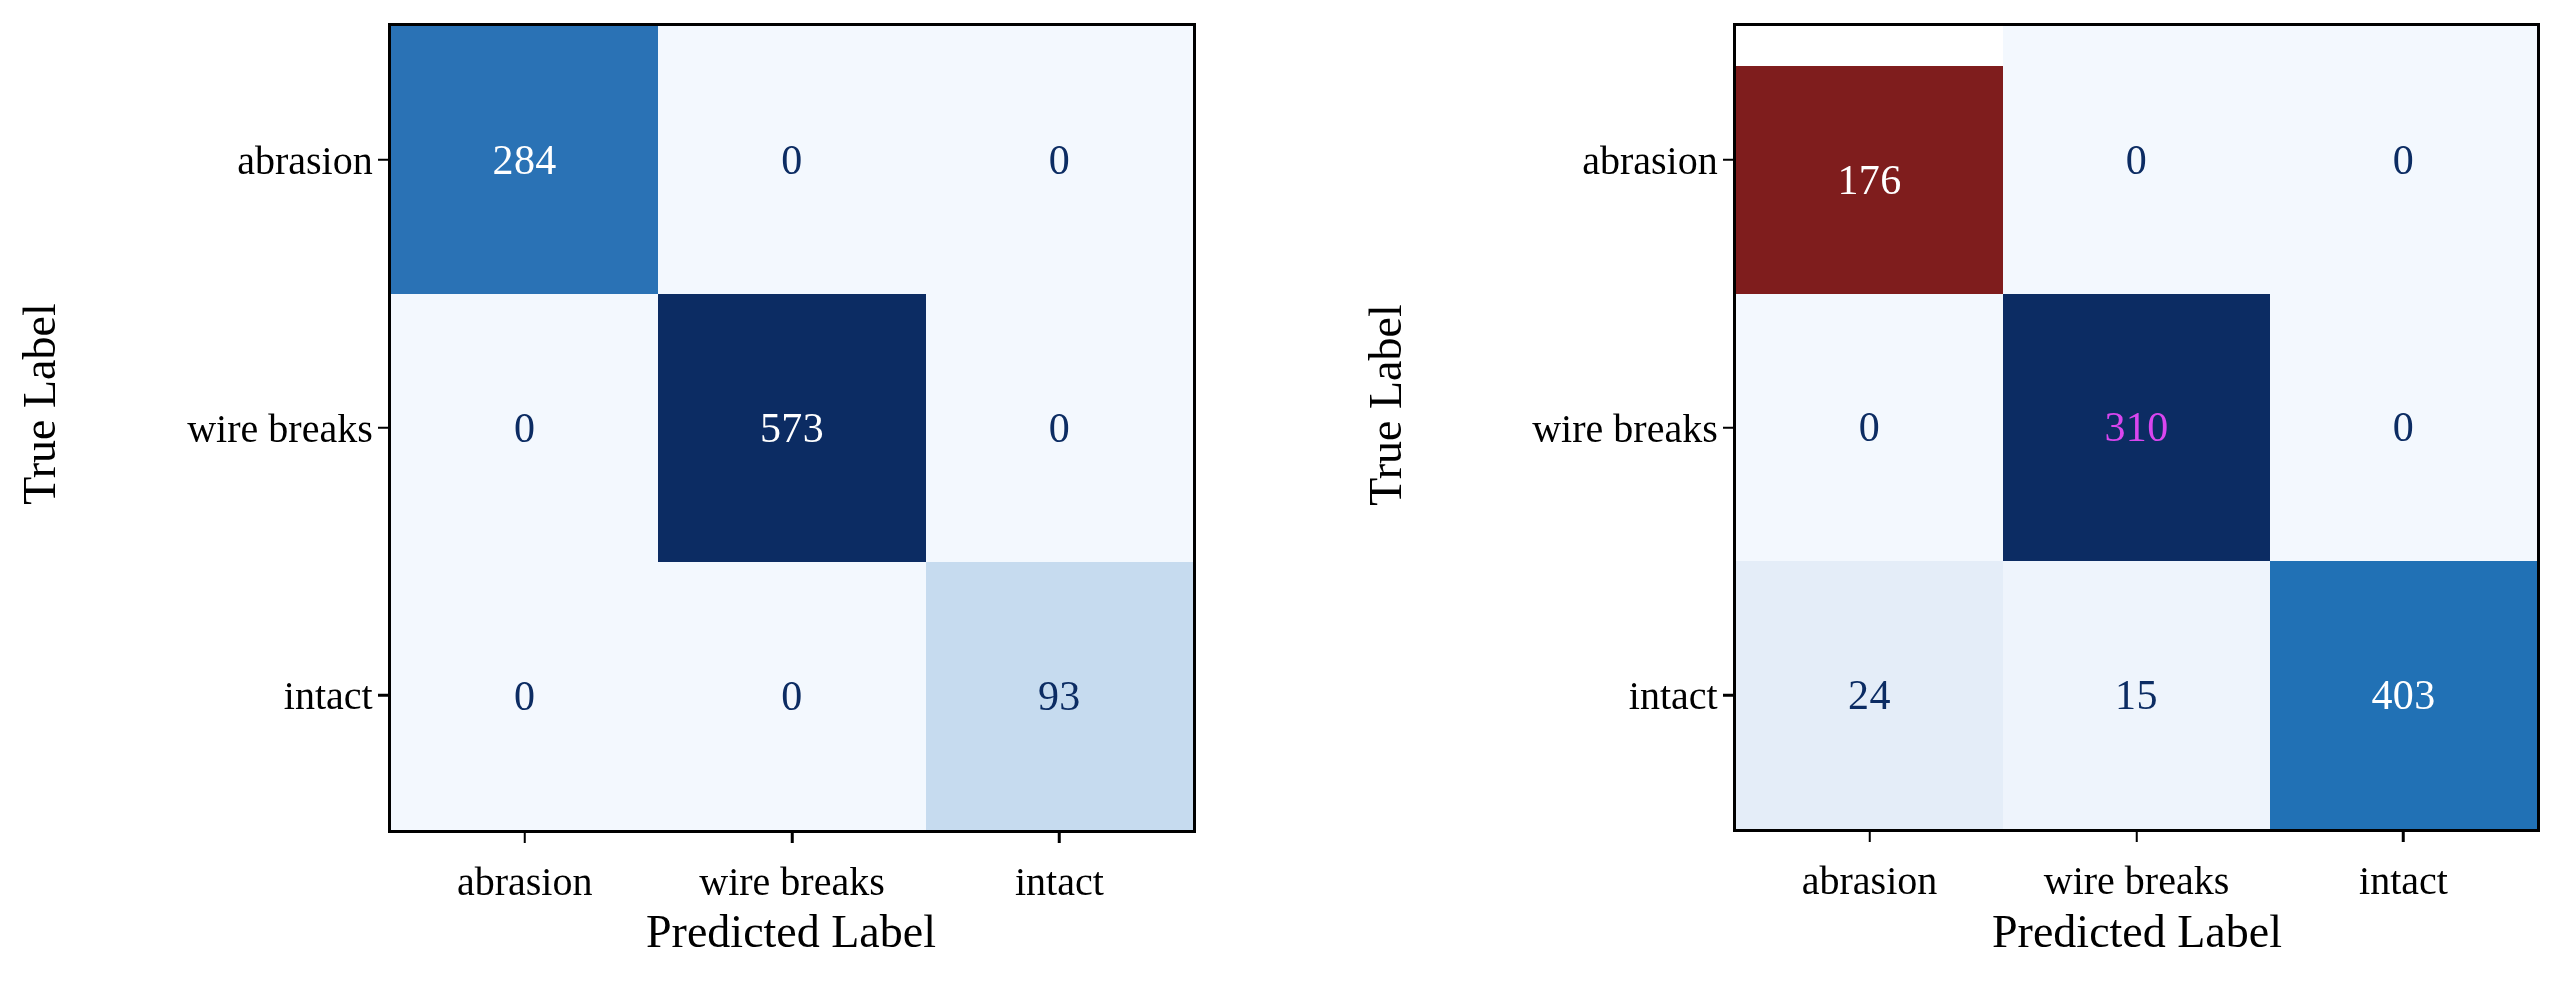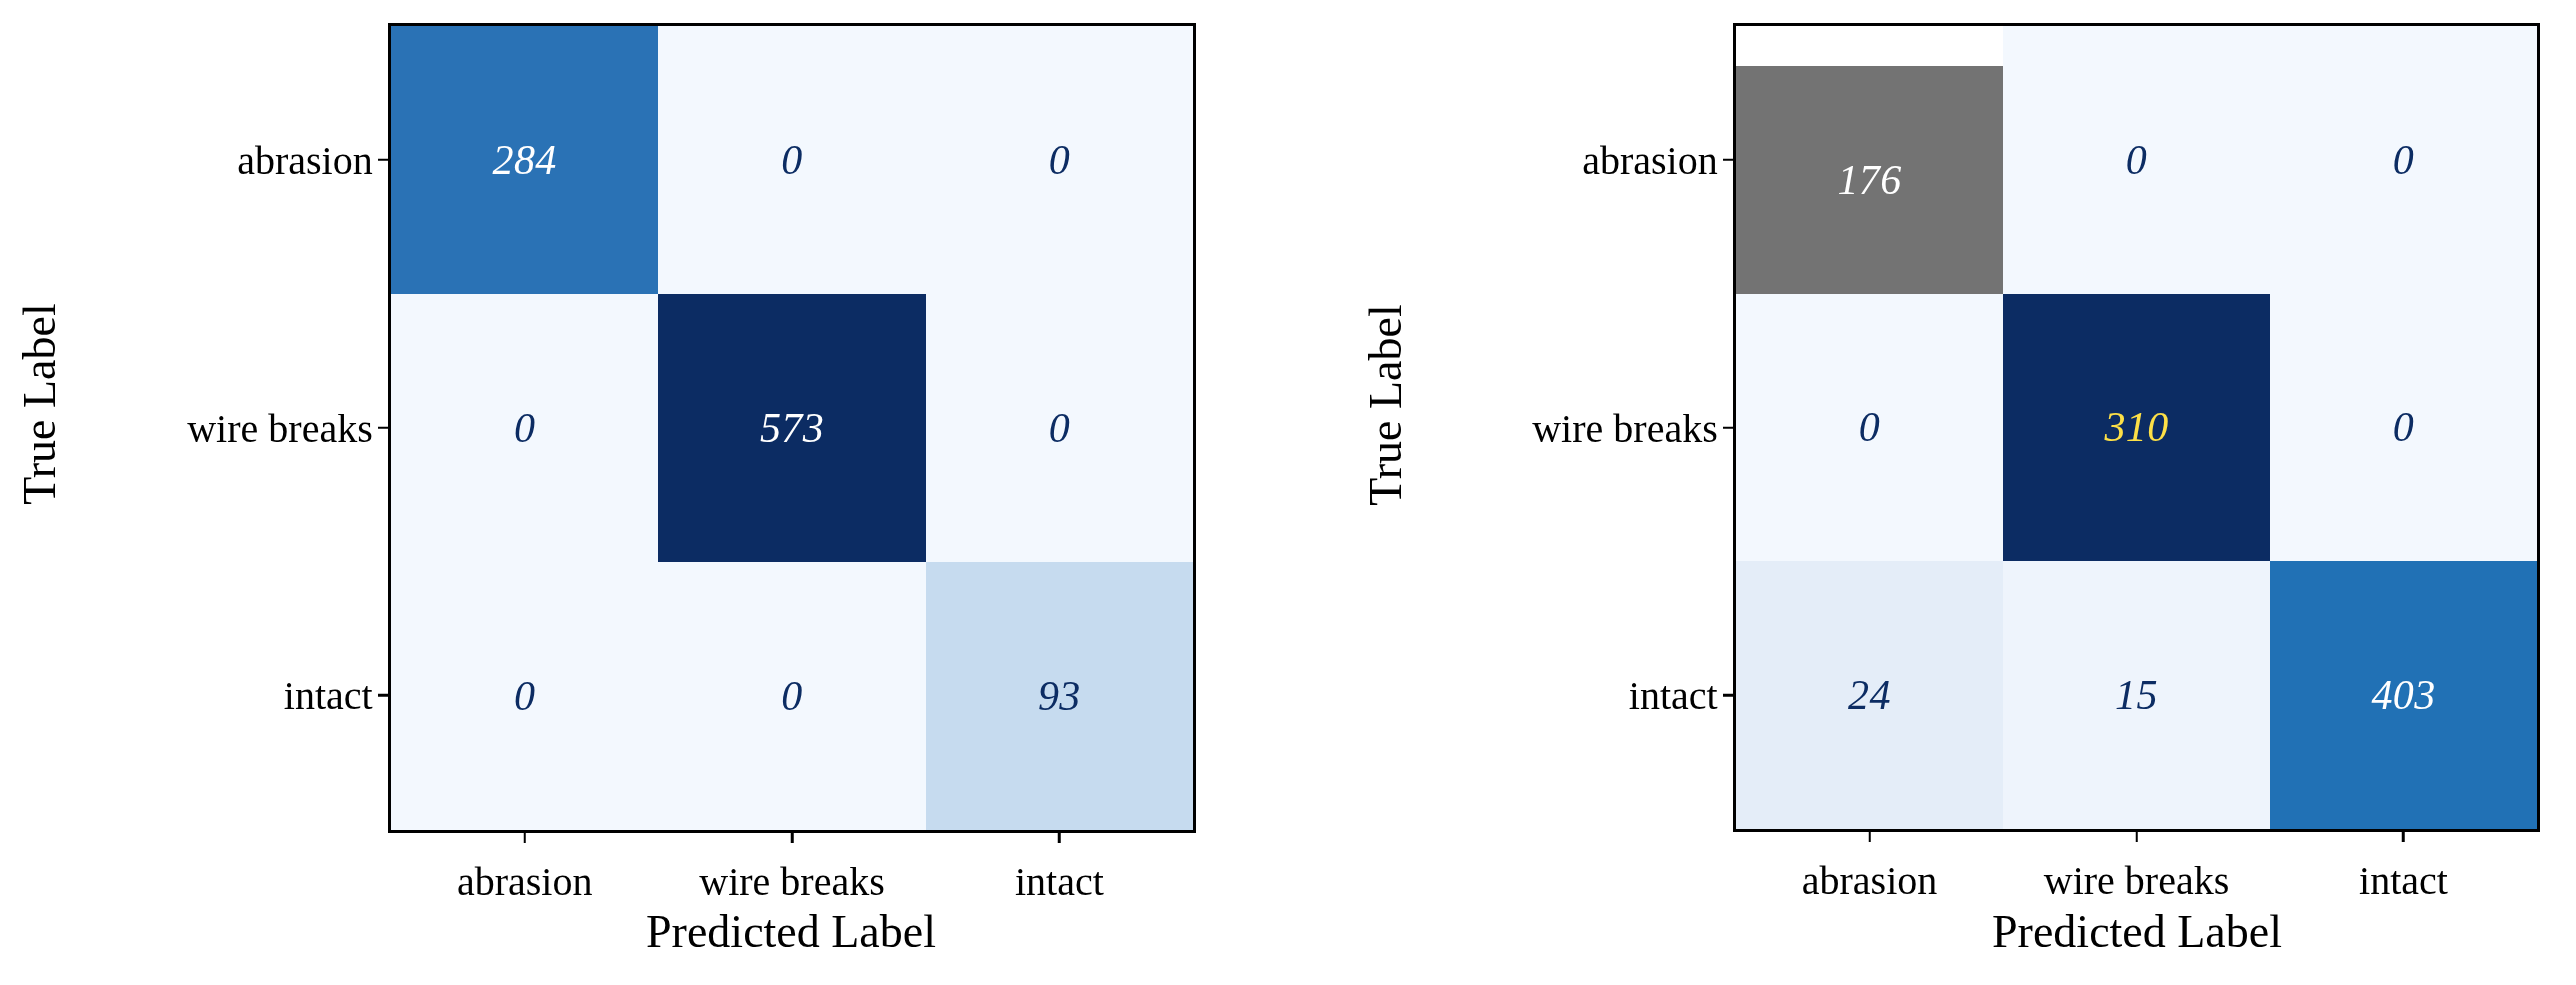--- a/index.html
+++ b/index.html
@@ -5,21 +5,21 @@
   html,body{margin:0;padding:0;background:#ffffff;}
   body{width:2576px;height:985px;font-family:"Liberation Serif",serif;overflow:hidden;}
   .canvas{position:relative;width:2576px;height:985px;background:#ffffff;}
 
   .panel{position:absolute;top:0;height:985px;}
   .panel-left{left:0;width:1288px;}
   .panel-right{left:1288px;width:1288px;}
 
   
   .axes{position:absolute;border:3.3px solid #000000;box-sizing:border-box;background:#ffffff;}
-  .grid{position:absolute;inset:0;display:grid;grid-template-columns:repeat(3,1fr);grid-template-rows:repeat(3,1fr);font-style:italic;}
+  .grid{position:absolute;inset:0;display:grid;grid-template-columns:repeat(3,1fr);grid-template-rows:repeat(3,1fr);}
   .cell{position:relative;display:flex;align-items:center;justify-content:center;}
   .cell-val{font-family:"Liberation Serif",serif;font-size:42px;line-height:1;letter-spacing:0.4px;}
 
   
   .ytick{position:absolute;right:100%;margin-right:18.3px;transform:translateY(-50%);
          white-space:nowrap;font-size:40px;color:#000000;font-family:"Liberation Serif",serif;}
   .ytickmark{position:absolute;right:100%;width:13.3px;height:2.5px;background:#000000;transform:translateY(-50%);}
 
   
   .xtick{position:absolute;top:100%;margin-top:28px;transform:translateX(-50%);
@@ -88,34 +88,34 @@
 
     <div class="xlabel" style="left:791px;top:905px;">Predicted Label</div>
     <div class="ylabel" style="left:39px;top:404px;transform:translate(-50%,-50%) rotate(-90deg);">True Label</div>
   </div>
 
   <div class="panel panel-right">
 
     <div class="axes" id="axes-right" style="left:445px;top:23px;width:807px;height:809px;">
 
       <div class="grid" id="grid-right">
-          <div class="cell" style="background: #737373; margin-top: 40px;">
+          <div class="cell" style="background: #7f1d1d; margin-top: 40px;">
             <span class="cell-val" style="color: rgb(255, 255, 255);">176</span>
           </div>
           <div class="cell" style="background: rgb(243, 248, 254);">
             <span class="cell-val" style="color: rgb(12, 44, 99);">0</span>
           </div>
           <div class="cell" style="background: rgb(243, 248, 254);">
             <span class="cell-val" style="color: rgb(12, 44, 99);">0</span>
           </div>
           <div class="cell" style="background: rgb(243, 248, 254);">
             <span class="cell-val" style="color: rgb(12, 44, 99);">0</span>
           </div>
           <div class="cell" style="background: rgb(12, 44, 99);">
-            <span class="cell-val" style="color: #fde047;">310</span>
+            <span class="cell-val" style="color: #d946ef;">310</span>
           </div>
           <div class="cell" style="background: rgb(243, 248, 254);">
             <span class="cell-val" style="color: rgb(12, 44, 99);">0</span>
           </div>
           <div class="cell" style="background: rgb(228, 237, 248);">
             <span class="cell-val" style="color: rgb(12, 44, 99);">24</span>
           </div>
           <div class="cell" style="background: rgb(238, 244, 252);">
             <span class="cell-val" style="color: rgb(12, 44, 99);">15</span>
           </div>

